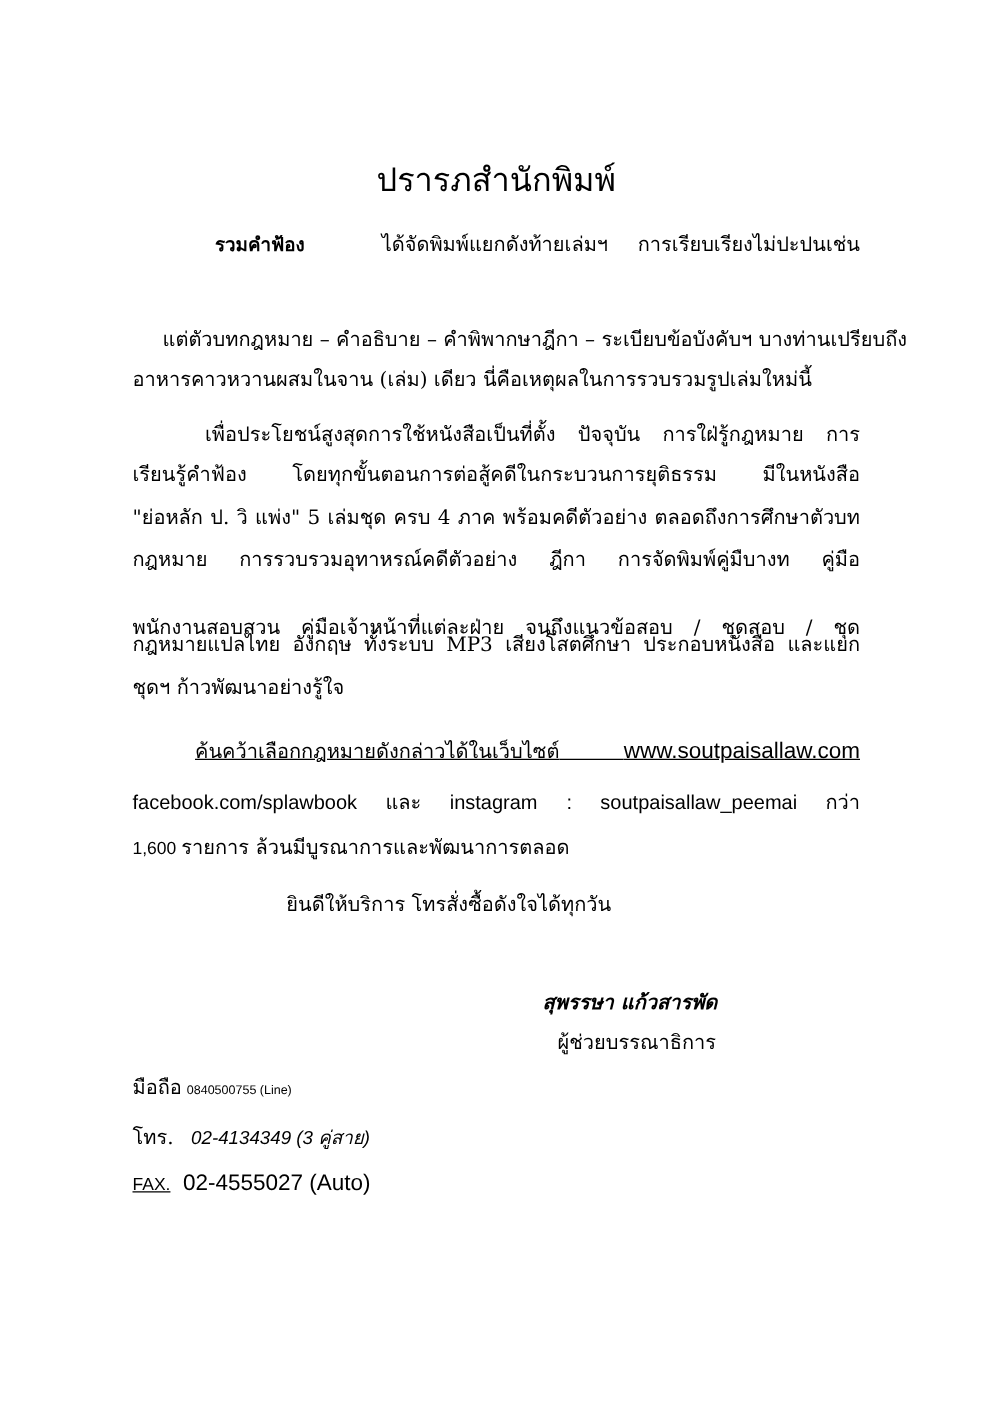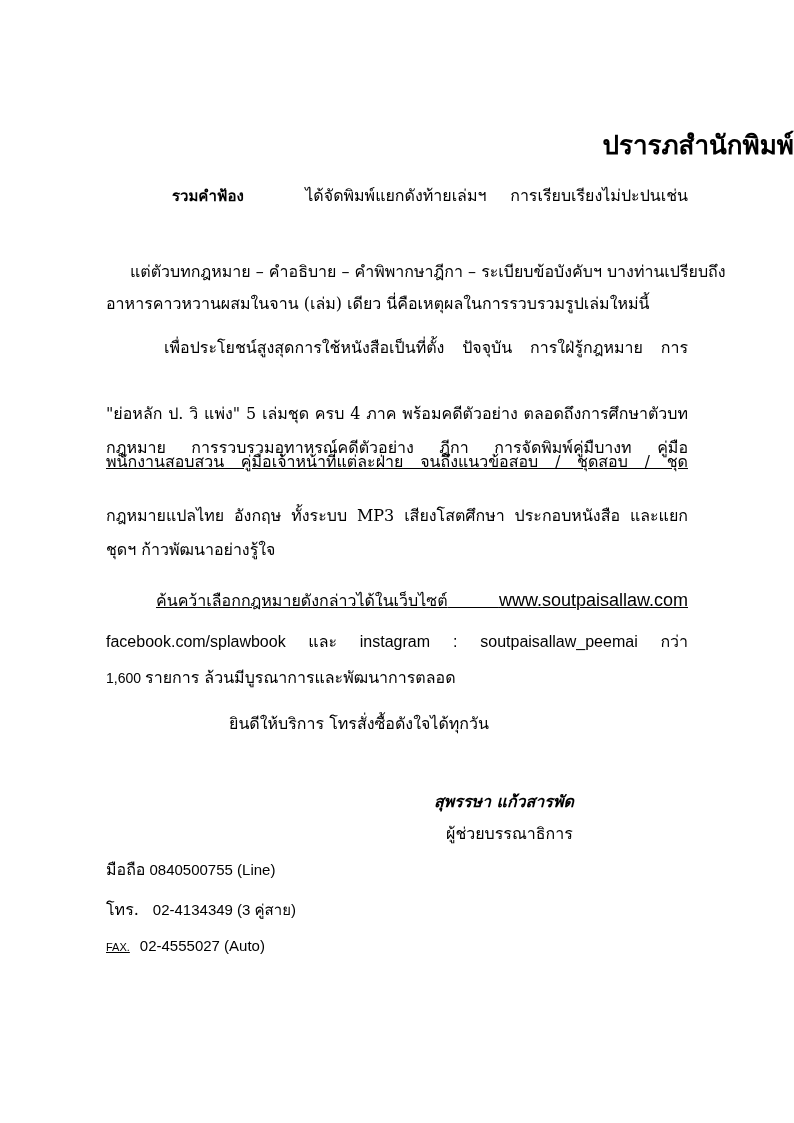--- a/index.html
+++ b/index.html
@@ -2,44 +2,45 @@
 <html><head>
 <meta charset="utf-8">
 <style>
   html, body { margin: 0; padding: 0; background: #ffffff; }
   body { width: 794px; height: 1123px; position: relative; overflow: hidden; color: #000; }
   .page { position: absolute; left: 0; top: 0; width: 794px; height: 1123px; background: #fff; }
   .thai { font-family: "DejaVu Serif", serif; }
   .sans { font-family: "Liberation Sans", sans-serif; }
   .ln { position: absolute; white-space: nowrap; font-size: 16px; line-height: 20px; }
   .just { left: 106px; width: 582px; text-align: justify; text-align-last: justify; }
-  .title { position: absolute; left: 0; width: 794px; top: 128px; text-align: right;
-           font-size: 26px; font-weight: bold; line-height: 34px; }
+  .title { position: absolute; left: 0; width: 794px; top: 128px; text-align: center;
+           font-size: 26px; font-weight: normal; line-height: 34px; }
   .lead-bold { font-weight: bold; font-size: 15px; }
   .sig-name { font-style: italic; font-weight: bold; }
 </style>
 </head>
 <body>
 
 <div class="page">
 
   <div class="title thai">ปรารภสำนักพิมพ์</div>
 
   <div class="ln thai" style="left:172px; top:186px; width:516px; text-align:justify; text-align-last:justify;">
     <span class="lead-bold">รวมคำฟ้อง</span>
     <span style="display:inline-block; width:14px;"></span>
     <span>ได้จัดพิมพ์แยกดังท้ายเล่มฯ   การเรียบเรียงไม่ปะปนเช่น</span>
   </div>
   <div class="ln thai just" style="top:262px;margin-left:24px;">แต่ตัวบทกฎหมาย – คำอธิบาย – คำพิพากษาฎีกา – ระเบียบข้อบังคับฯ   บางท่านเปรียบถึง</div>
   <div class="ln thai" style="left:106px; top:294px;">อาหารคาวหวานผสมในจาน (เล่ม) เดียว   นี่คือเหตุผลในการรวบรวมรูปเล่มใหม่นี้</div>
 
   <div class="ln thai" style="left:164px; top:338px; width:524px; text-align:justify; text-align-last:justify;">เพื่อประโยชน์สูงสุดการใช้หนังสือเป็นที่ตั้ง   ปัจจุบัน   การใฝ่รู้กฎหมาย  การ</div>
+  <div class="ln thai just" style="top:370px;">เรียนรู้คำฟ้อง   โดยทุกขั้นตอนการต่อสู้คดีในกระบวนการยุติธรรม  มีในหนังสือ</div>
   <div class="ln thai just" style="top:404px;">"ย่อหลัก ป. วิ แพ่ง"  5  เล่มชุด  ครบ 4 ภาค  พร้อมคดีตัวอย่าง  ตลอดถึงการศึกษาตัวบท</div>
   <div class="ln thai just" style="top:438px;">กฎหมาย   การรวบรวมอุทาหรณ์คดีตัวอย่าง ฎีกา   การจัดพิมพ์คู่มืบางท   คู่มือ</div>
-  <div class="ln thai just" style="top:452px;text-decoration:underline;">พนักงานสอบสวน   คู่มือเจ้าหน้าที่แต่ละฝ่าย   จนถึงแนวข้อสอบ / ชุดสอบ / ชุด</div>
+  <div class="ln thai just" style="top:492px;">พนักงานสอบสวน   คู่มือเจ้าหน้าที่แต่ละฝ่าย   จนถึงแนวข้อสอบ / ชุดสอบ / ชุด</div>
   <div class="ln thai just" style="top:506px;">กฎหมายแปลไทย   อังกฤษ  ทั้งระบบ  MP3 เสียงโสตศึกษา  ประกอบหนังสือ  และแยก</div>
   <div class="ln thai" style="left:106px; top:540px;">ชุดฯ  ก้าวพัฒนาอย่างรู้ใจ</div>
 
   <div class="ln" style="left:156px; top:590px; width:532px; text-align:justify; text-align-last:justify;text-decoration:underline;">
     <span class="thai">ค้นคว้าเลือกกฎหมายดังกล่าวได้ในเว็บไซต์</span>
     <span class="sans" style="font-size:18px;">www.soutpaisallaw.com</span>
   </div>
   <div class="ln" style="left:106px; top:632px; width:582px; text-align:justify; text-align-last:justify;">
     <span class="sans" style="font-size:16px;">facebook.com/splawbook</span>
     <span class="thai">และ</span>
@@ -52,24 +53,24 @@
     <span class="thai">รายการ   ล้วนมีบูรณาการและพัฒนาการตลอด</span>
   </div>
 
   <div class="ln thai" style="left:0; width:718px; text-align:center; top:714px;">ยินดีให้บริการ  โทรสั่งซื้อดังใจได้ทุกวัน</div>
 
   <div class="ln thai sig-name" style="left:434px; top:792px;">สุพรรษา  แก้วสารพัด</div>
   <div class="ln thai" style="left:446px; top:824px;">ผู้ช่วยบรรณาธิการ</div>
 
   <div class="ln" style="left:106px; top:860px;">
     <span class="thai">มือถือ</span>
-    <span class="sans" style="font-size:15px;text-align:right;">0840500755  (Line)</span>
+    <span class="sans" style="font-size:10px;text-align:right;">0840500755  (Line)</span>
   </div>
   <div class="ln" style="left:106px; top:900px;">
     <span class="thai">โทร.</span>
-    <span class="sans" style="font-size:15px; margin-left:10px;">02-4134349 (3 คู่สาย)</span>
+    <span class="sans" style="font-size:15px; margin-left:10px;font-style:italic;">02-4134349 (3 คู่สาย)</span>
   </div>
   <div class="ln" style="left:106px; top:936px;">
-    <span class="sans" style="font-size:11px;text-decoration:underline;">FAX.</span>
-    <span class="sans" style="font-size:15px; margin-left:6px;">02-4555027 (Auto)</span>
+    <span class="sans" style="font-size:14px;text-decoration:underline;">FAX.</span>
+    <span class="sans" style="font-size:18px; margin-left:6px;">02-4555027 (Auto)</span>
   </div>
 
 </div>
 
 </body></html>

